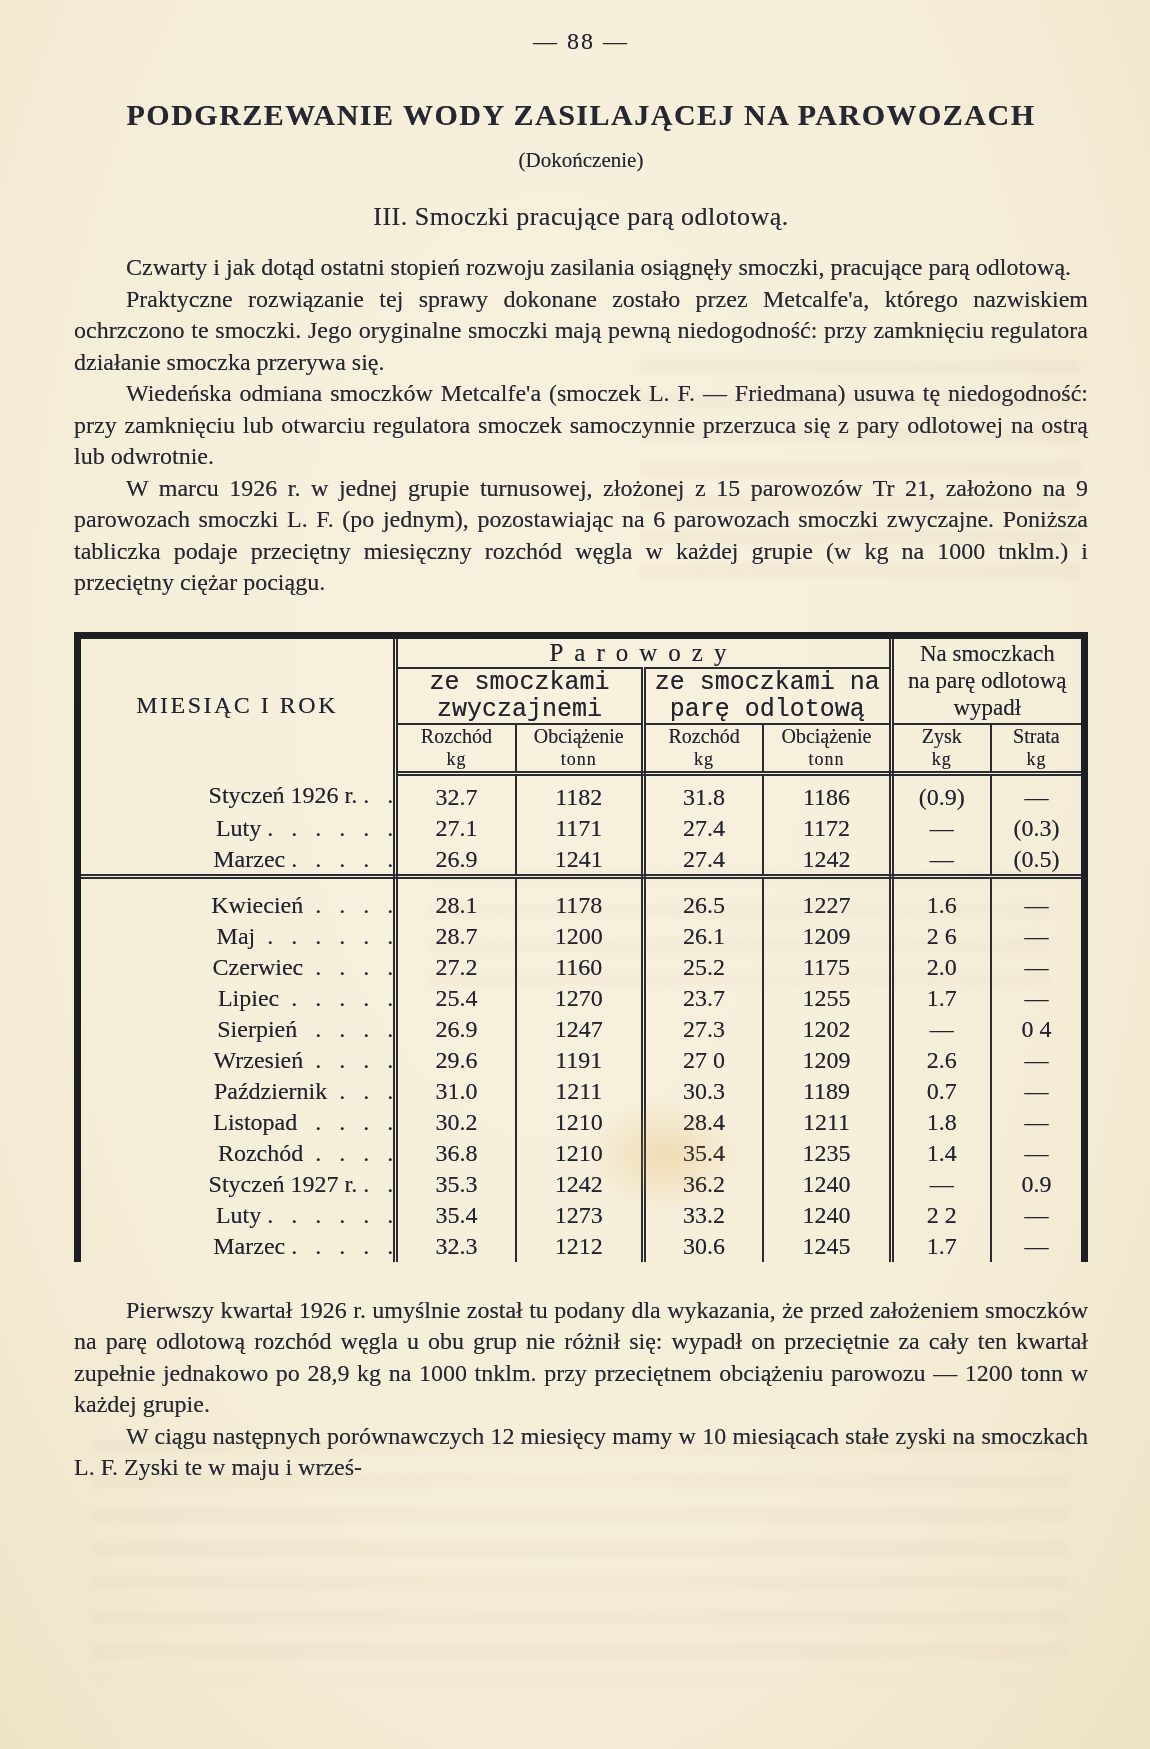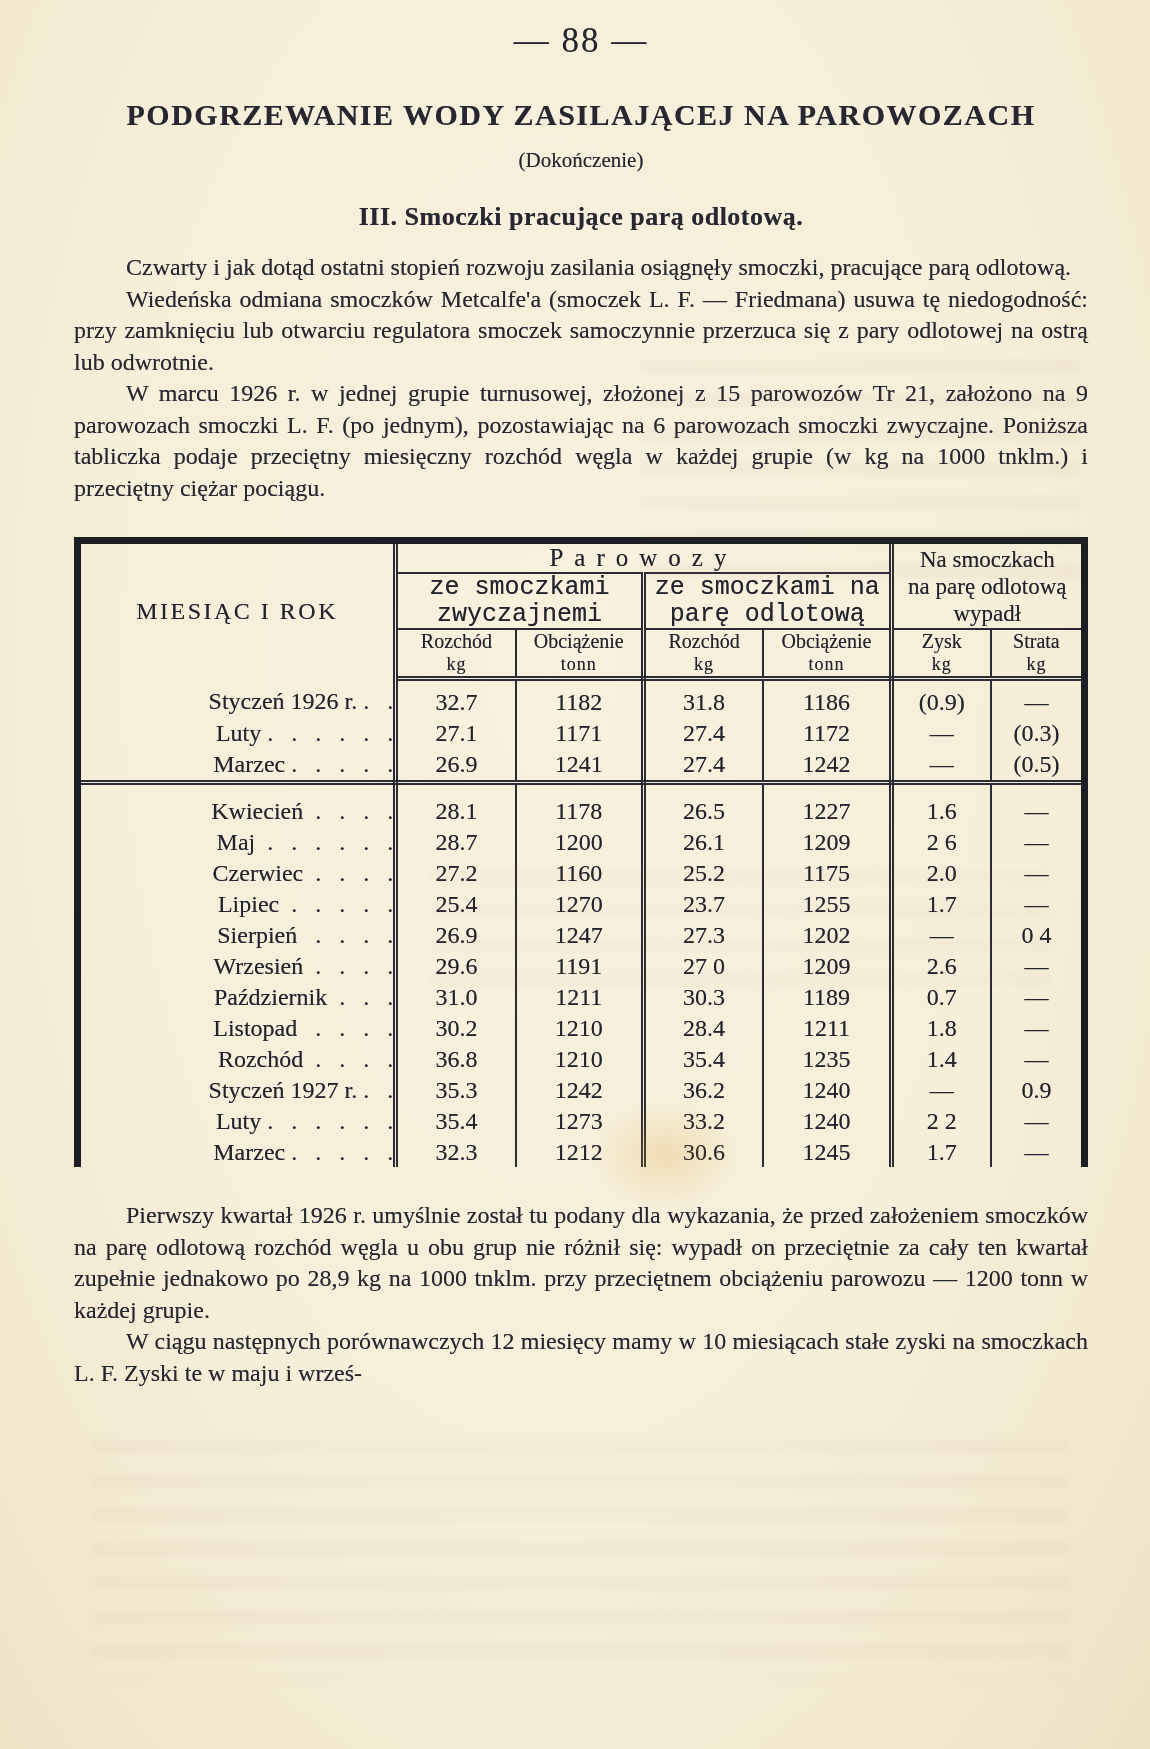--- a/index.html
+++ b/index.html
@@ -27,32 +27,32 @@
     filter:blur(3px);
     opacity:.45;
   }
   .stain{
     position:absolute;pointer-events:none;
     background:radial-gradient(closest-side, rgba(216,150,40,0.22), rgba(216,150,40,0.0));
   }
   .ink{ text-shadow:0 0 .5px rgba(40,40,55,.55); }
 
   .page-number{
-    text-align:center;font-size:35px;line-height:30px;letter-spacing:2px;
+    text-align:center;font-size:24px;line-height:30px;letter-spacing:2px;
   }
   .doc-title{
     margin-top:42px;text-align:center;
     font-size:30px;line-height:34px;font-weight:700;letter-spacing:1.5px;
   }
   .doc-subtitle{
     margin-top:16px;text-align:center;font-size:21px;line-height:24px;
   }
   .section-heading{
     margin-top:30px;text-align:center;
-    font-size:26px;line-height:29px;font-weight:700;letter-spacing:.5px;
+    font-size:26px;line-height:29px;font-weight:400;letter-spacing:.5px;
   }
   .body-par{
     margin:0;margin-top:0;
     font-size:24px;line-height:31.5px;
     text-align:justify;text-indent:52px;
   }
   .pars{ margin-top:21px; }
 
   
   table.data{
@@ -143,20 +143,21 @@
   <div class="page-number ink">—  88  —</div>
 
   <h1 class="doc-title ink" style="margin-bottom:0;">PODGRZEWANIE WODY ZASILAJĄCEJ NA PAROWOZACH</h1>
 
   <div class="doc-subtitle ink">(Dokończenie)</div>
 
   <h2 class="section-heading ink" style="margin-bottom:0;">III.  Smoczki pracujące parą odlotową.</h2>
 
   <div class="pars">
     <p class="body-par ink">Czwarty i jak dotąd ostatni stopień rozwoju zasilania osiągnęły smoczki, pracujące parą odlotową.</p>
+    <p class="body-par ink">Praktyczne rozwiązanie tej sprawy dokonane zostało przez Metcalfe'a, którego nazwiskiem ochrzczono te smoczki. Jego oryginalne smoczki mają pewną niedogodność: przy zamknięciu regulatora działanie smoczka przerywa się.</p>
     <p class="body-par ink">Wiedeńska odmiana smoczków Metcalfe'a (smoczek L. F. — Friedmana) usuwa tę niedogodność: przy zamknięciu lub otwarciu regulatora smoczek samoczynnie przerzuca się z pary odlotowej na ostrą lub odwrotnie.</p>
     <p class="body-par ink">W marcu 1926 r. w jednej grupie turnusowej, złożonej z 15 parowozów Tr 21, założono na 9 parowozach smoczki L. F. (po jednym), pozostawiając na 6 parowozach smoczki zwyczajne. Poniższa tabliczka podaje przeciętny miesięczny rozchód węgla w każdej grupie (w kg na 1000 tnklm.) i przeciętny ciężar pociągu.</p>
   </div>
 
   <table class="data ink">
     <colgroup>
       <col class="c-month">
         <col class="c-r1">
         <col class="c-o1">
         <col class="c-r2">

